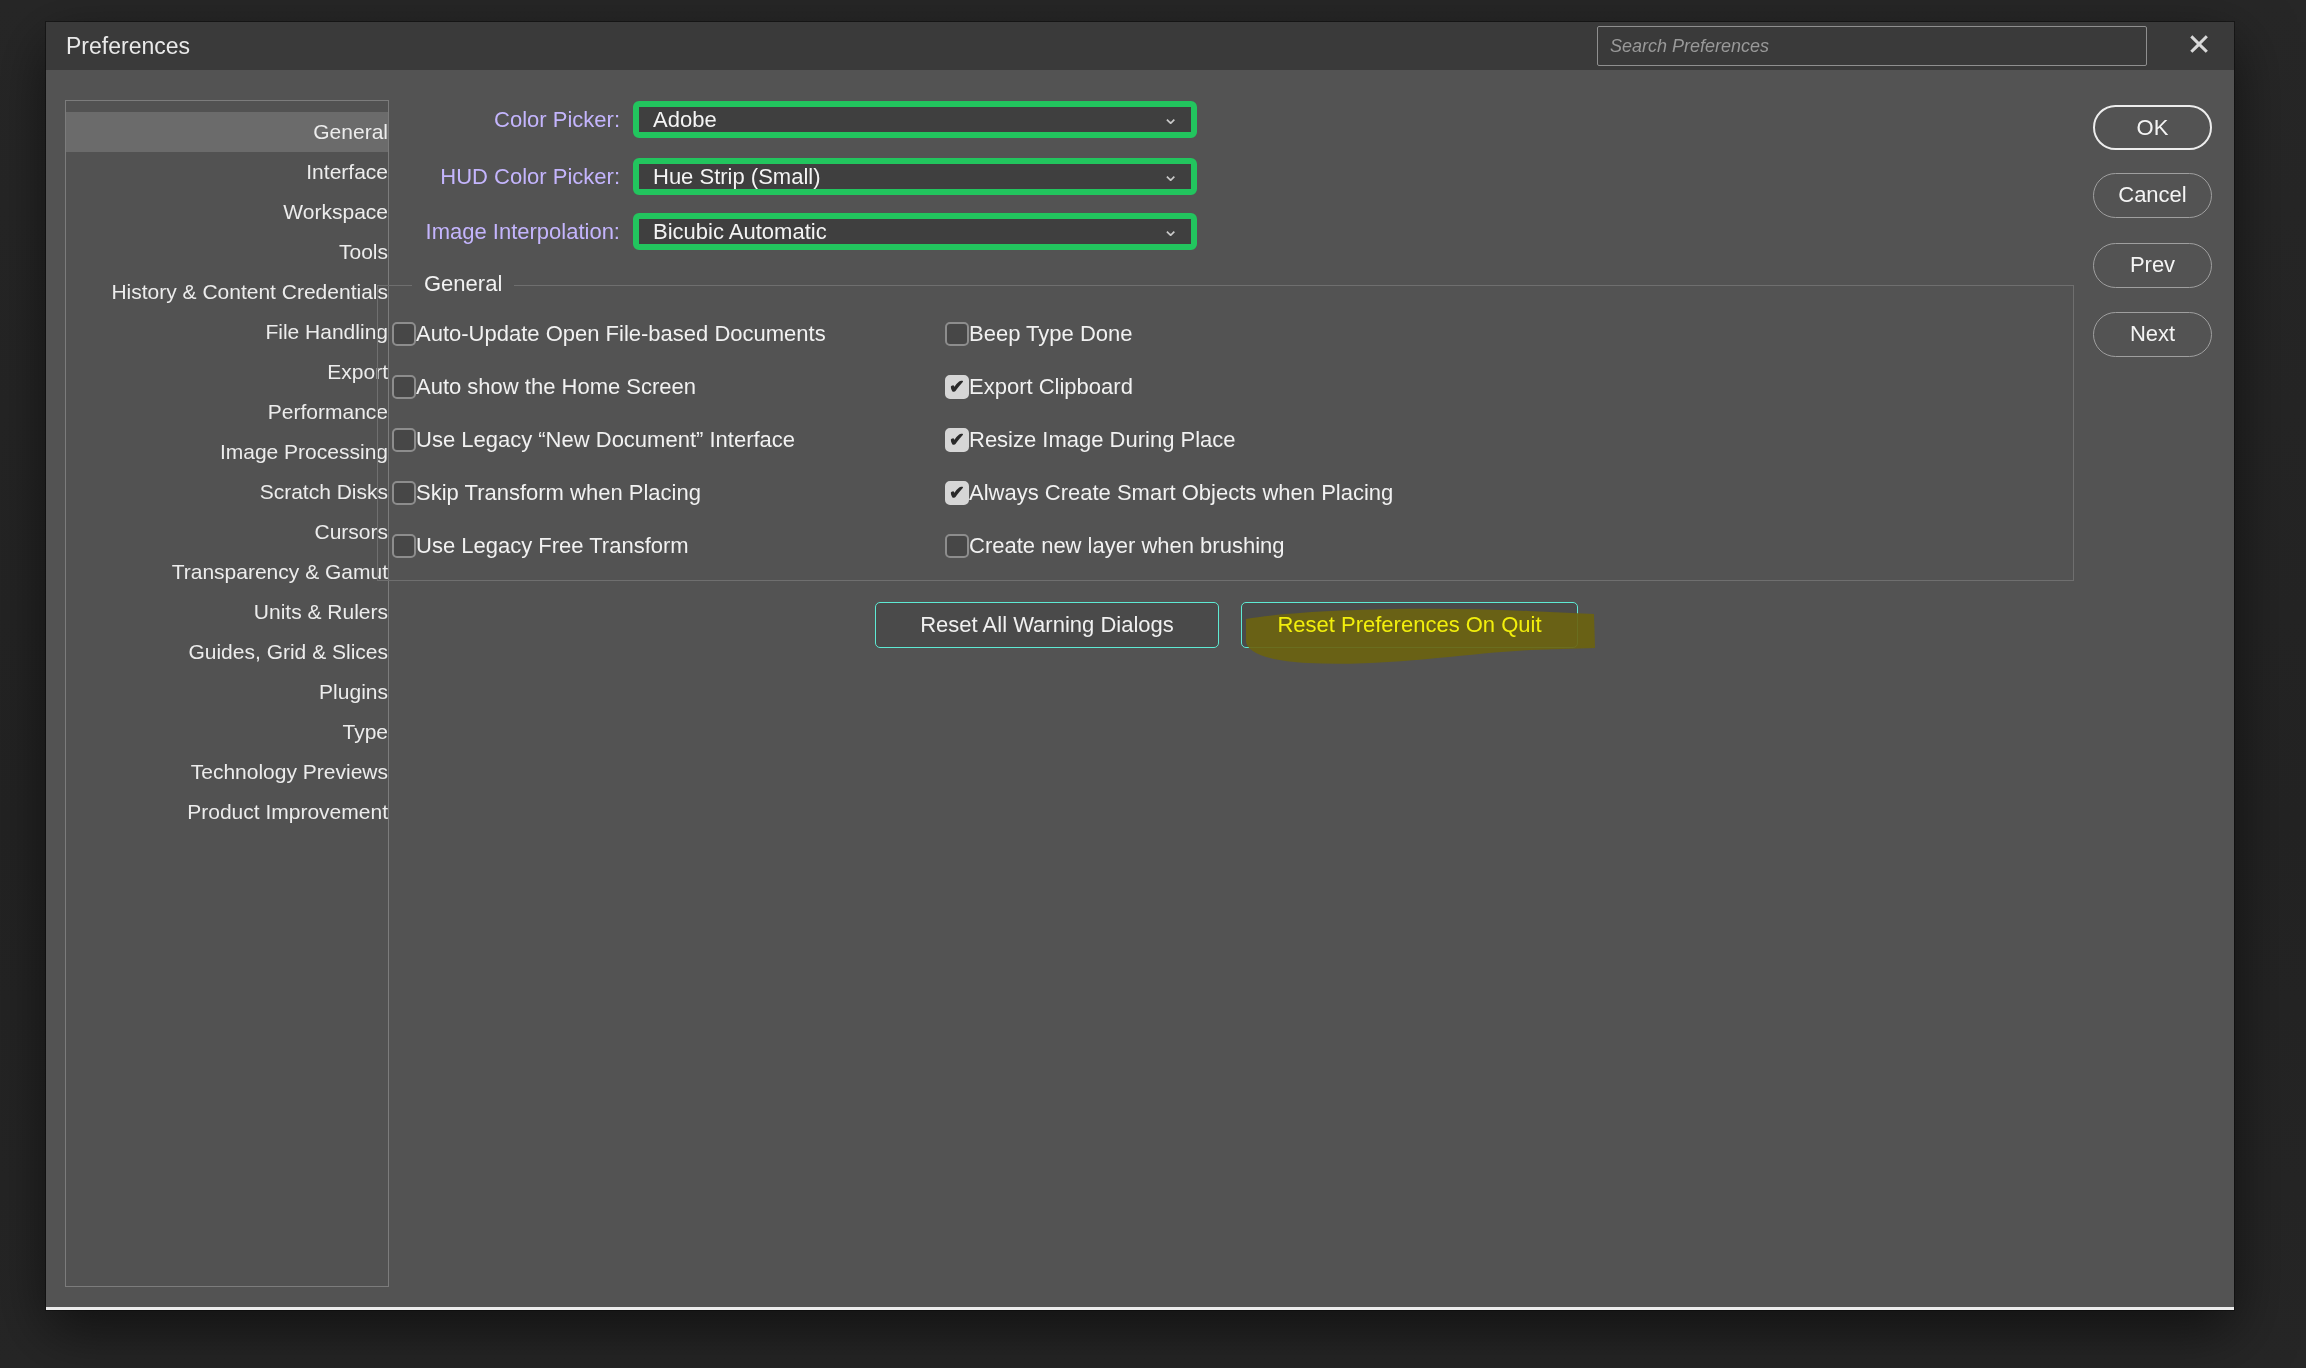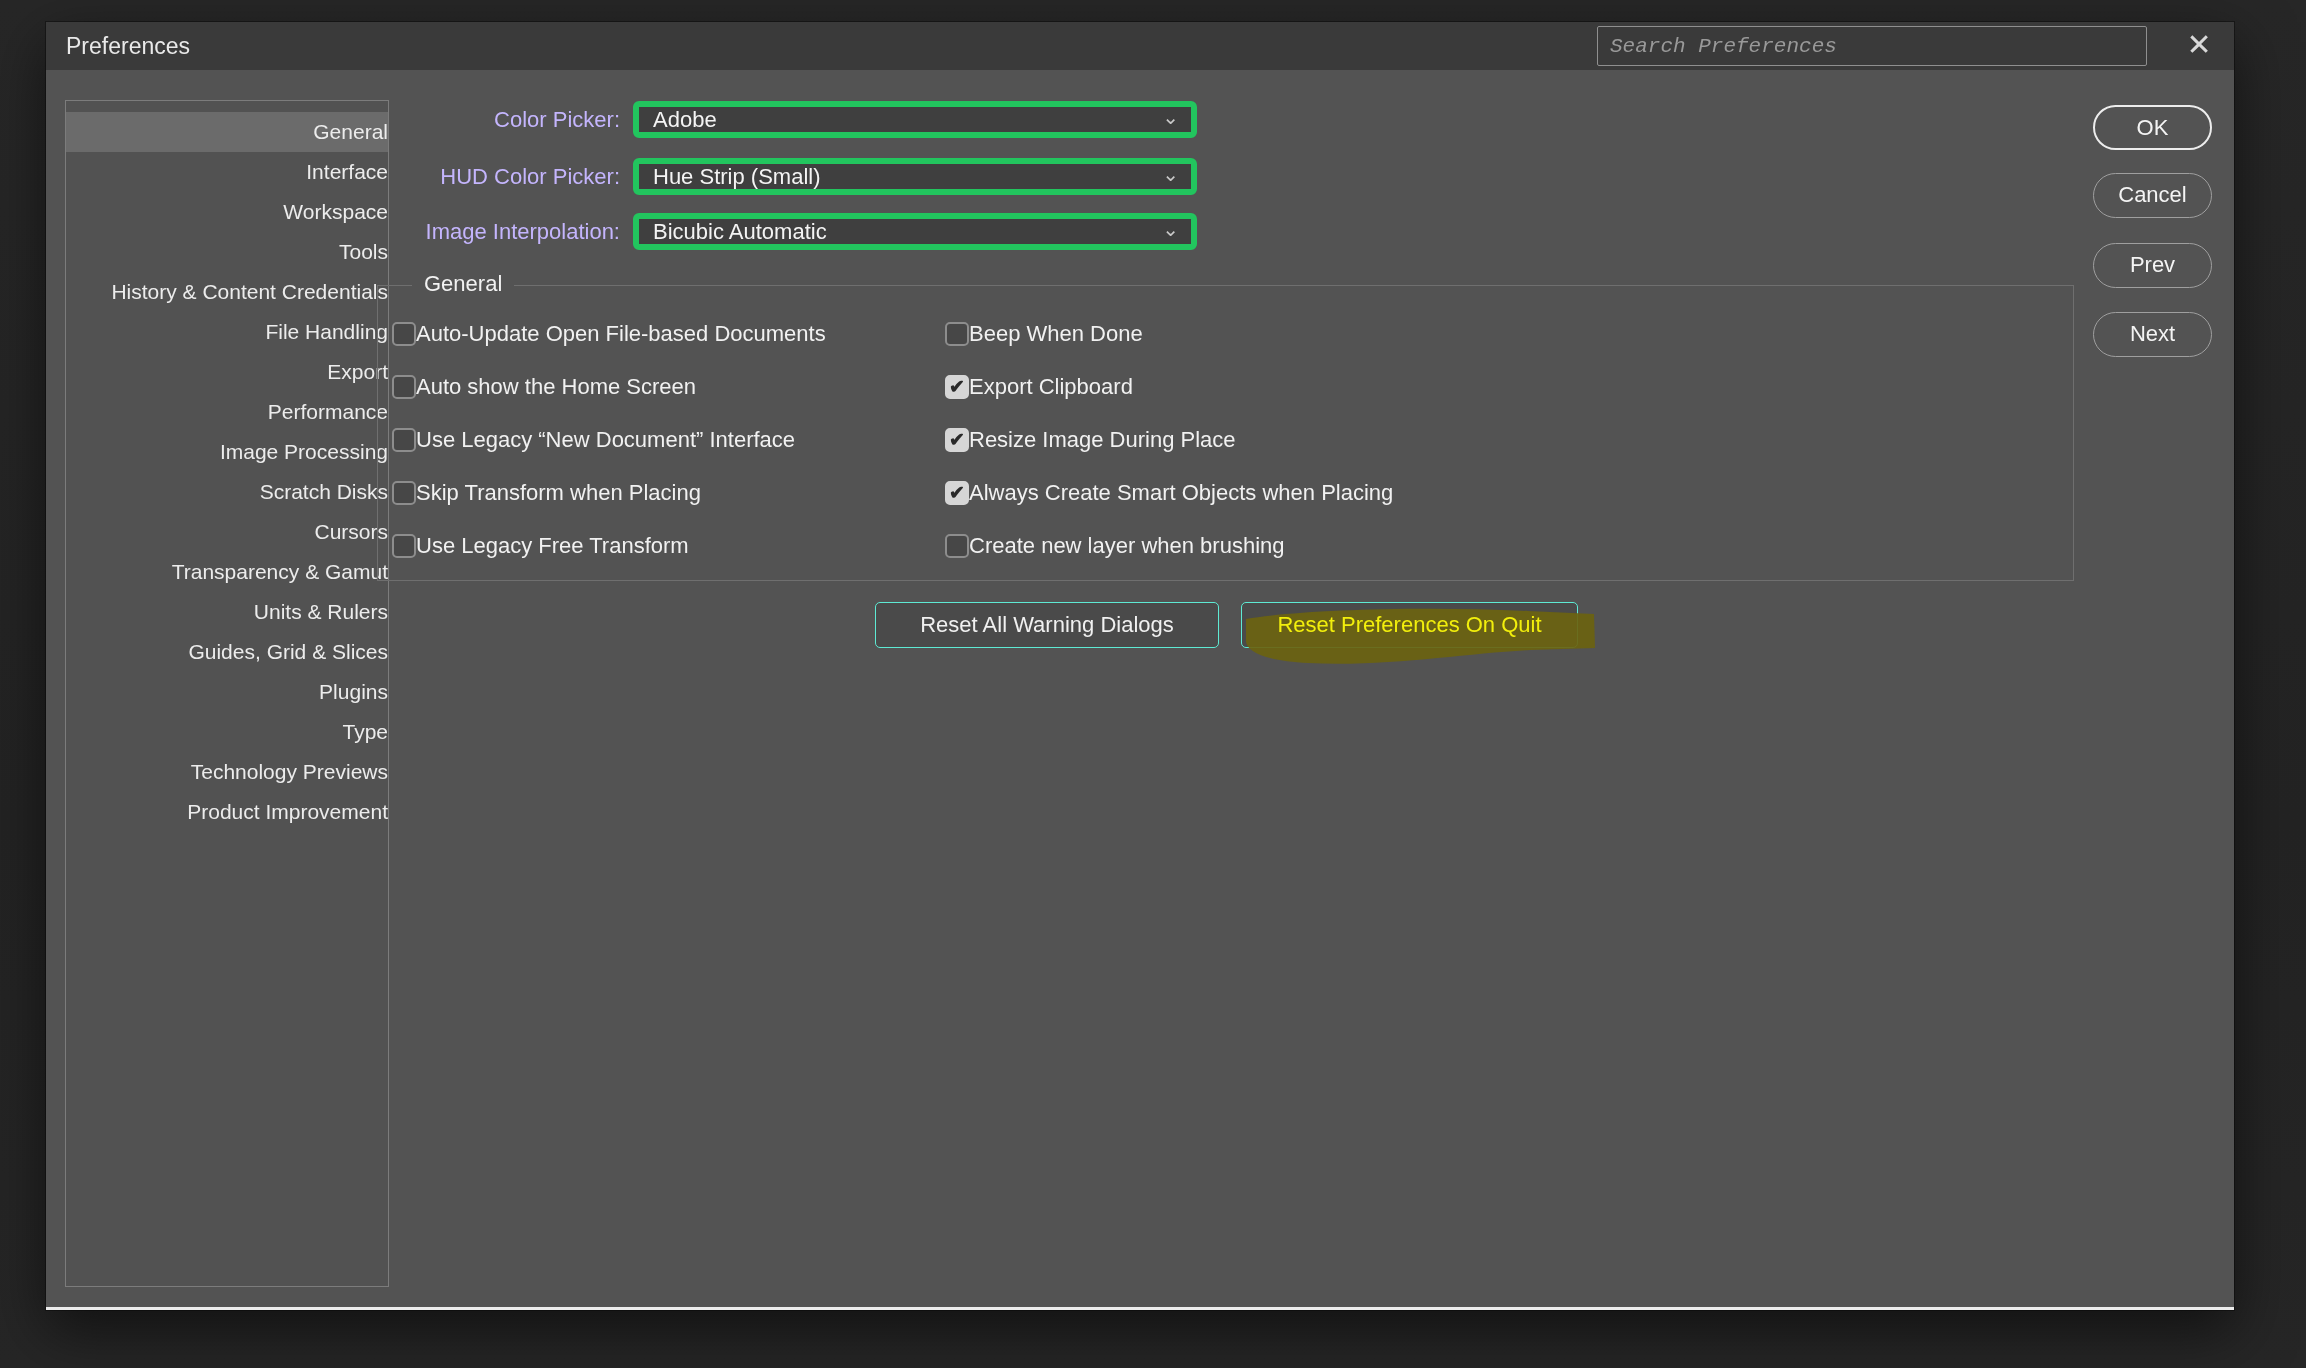--- a/index.html
+++ b/index.html
@@ -20,22 +20,22 @@
     position:absolute; left:0; top:0; width:100%; height:48px;
     background:#3a3a3a;
   }
   .dialog-title {
     position:absolute; left:20px; top:0; line-height:48px;
     font-size:23px; color:#e9e9e9;
   }
   .search-input {
     position:absolute; left:1551px; top:4px; width:550px; height:40px;
     background:#3a3a3a; border:1px solid #8f8f8f; border-radius:2px;
-    color:#d6d6d6; font-size:21px; padding:0 12px;
-    font-family:Liberation Mono, monospace; outline:none;
+    color:#d6d6d6; font-size:18px; padding:0 12px;
+    font-family:Liberation Sans, sans-serif; outline:none;
   }
   .search-input::placeholder { color:#999999; font-style:italic; }
   .close-btn {
     position:absolute; left:2131px; top:0; width:44px; height:48px;
     text-align:center; line-height:46px; font-size:30px; color:#d8d8d8;
     cursor:default; user-select:none;
   }
   
   .sidebar {
     position:absolute; left:19px; top:78px; width:324px; height:1187px;
@@ -183,21 +183,21 @@
       </div>
       <div class="opt-row">
         <span class="checkbox"></span>
         <span class="opt-label">Use Legacy Free Transform</span>
       </div>
     </div>
 
     <div class="opt-col right">
       <div class="opt-row">
         <span class="checkbox"></span>
-        <span class="opt-label">Beep When Done</span>
+        <span class="opt-label">Beep Type Done</span>
       </div>
       <div class="opt-row">
         <span class="checkbox checked">
             <span class="mark">✔</span>
           </span>
         <span class="opt-label">Export Clipboard</span>
       </div>
       <div class="opt-row">
         <span class="checkbox checked">
             <span class="mark">✔</span>

